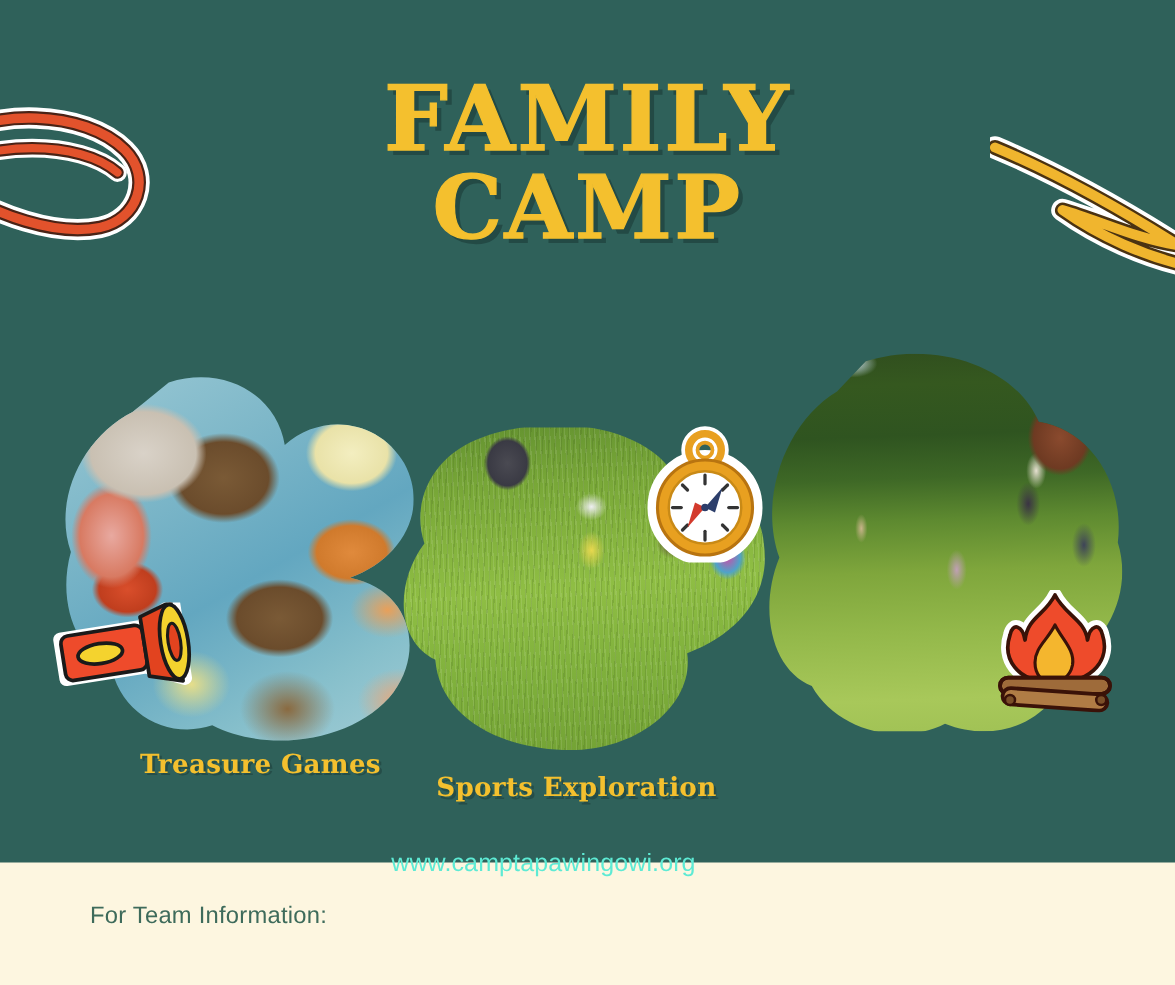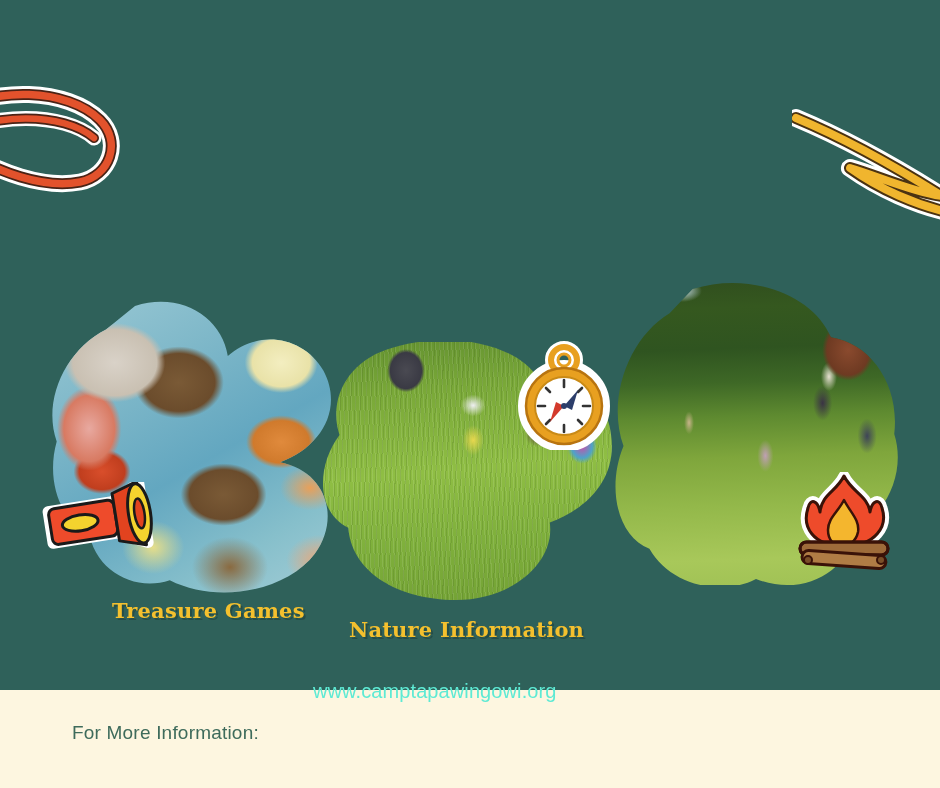--- a/index.html
+++ b/index.html
@@ -187,20 +187,24 @@
     color: #5eead4;
     letter-spacing: 0.1px;
     z-index: 55;
   }
 </style>
 </head>
 <body>
 
 <div id="poster">
 
+  <div class="title-block">
+    <span class="title-line line1">FAMILY</span>
+    <span class="title-line line2">CAMP</span>
+  </div>
 
   <svg class="decor-left" viewBox="0 0 165 125">
     <path d="M -20 42 C 20 14, 96 16, 128 48 C 150 70, 138 104, 108 110 C 72 117, 24 100, -8 78" fill="none" stroke="#FFFFFF" stroke-width="17" stroke-linecap="round"></path>
     <path d="M -20 42 C 20 14, 96 16, 128 48 C 150 70, 138 104, 108 110 C 72 117, 24 100, -8 78" fill="none" stroke="#4A2316" stroke-width="11" stroke-linecap="round"></path>
     <path d="M -20 42 C 20 14, 96 16, 128 48 C 150 70, 138 104, 108 110 C 72 117, 24 100, -8 78" fill="none" stroke="#E2522C" stroke-width="7.5" stroke-linecap="round"></path>
     <path d="M -22 66 C 18 40, 92 40, 122 66" fill="none" stroke="#FFFFFF" stroke-width="15" stroke-linecap="round"></path>
     <path d="M -22 66 C 18 40, 92 40, 122 66" fill="none" stroke="#4A2316" stroke-width="10" stroke-linecap="round"></path>
     <path d="M -22 66 C 18 40, 92 40, 122 66" fill="none" stroke="#E2522C" stroke-width="6.5" stroke-linecap="round"></path>
   </svg>
 
@@ -301,19 +305,19 @@
     <g>
       <rect x="8" y="70" width="88" height="13" rx="6.5" fill="#9E6B3A" stroke="#3A1208" stroke-width="3"></rect>
       <rect x="8" y="70" width="88" height="13" rx="6.5" fill="none" stroke="#3A1208" stroke-width="3"></rect>
       <rect x="10" y="81" width="84" height="13" rx="6.5" fill="#B07C45" stroke="#3A1208" stroke-width="3" transform="rotate(4 52 87)"></rect>
       <circle cx="16" cy="88" r="4" fill="#7A4F28" stroke="#3A1208" stroke-width="2"></circle>
       <circle cx="89" cy="88" r="4" fill="#7A4F28" stroke="#3A1208" stroke-width="2"></circle>
     </g>
   </svg>
 
   <div class="caption caption-1">Treasure Games</div>
-  <div class="caption caption-2">Nature Information</div>
+  <div class="caption caption-2">Sports Exploration</div>
 
   <div class="footer-band"></div>
-  <div class="footer-label">For More Information:</div>
+  <div class="footer-label">For Team Information:</div>
   <div class="footer-url">www.camptapawingowi.org</div>
 
 </div>
 
 </body></html>

